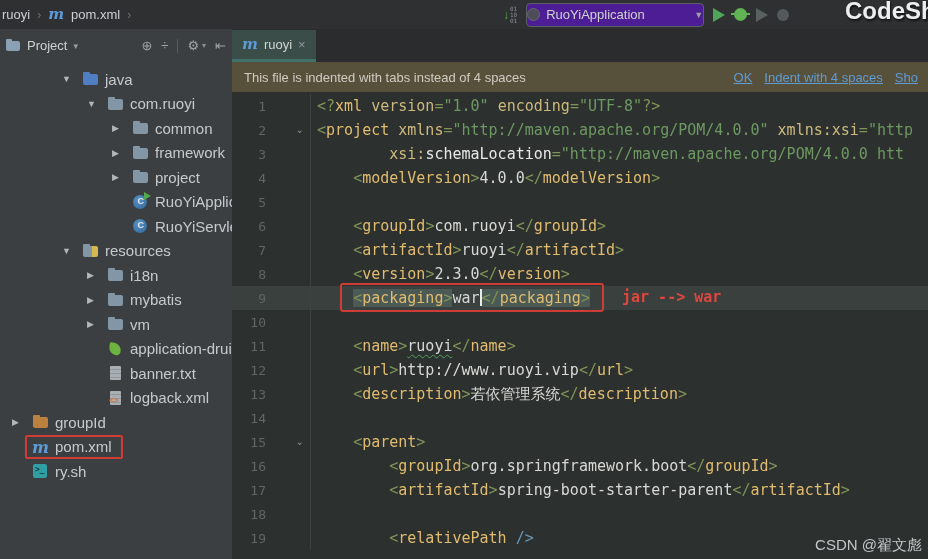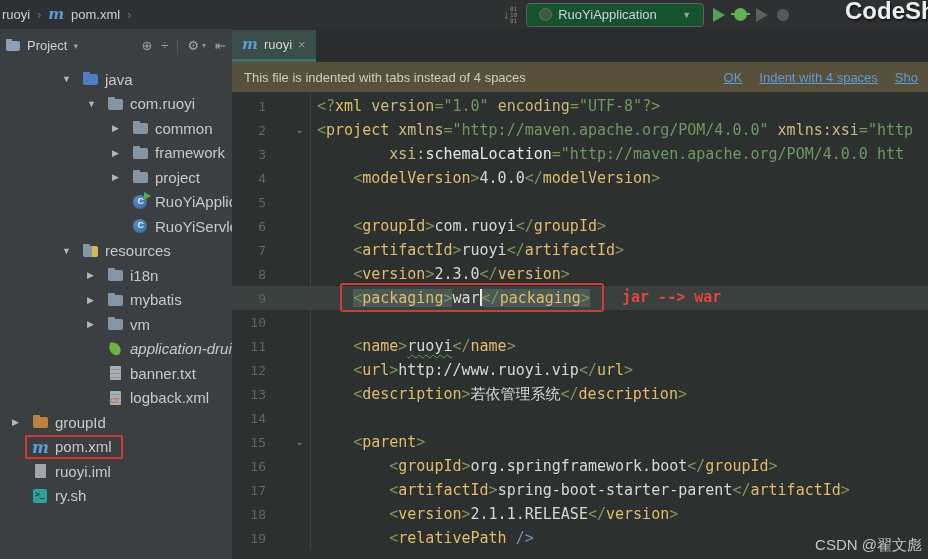--- a/index.html
+++ b/index.html
@@ -10,22 +10,22 @@
   
   .titlebar { position:absolute; left:0; top:0; width:928px; height:29px; background:#2e3032; }
   .crumbs { position:absolute; left:2px; top:0; height:29px; display:flex; align-items:center; gap:7px; }
   .crumb { color:#ccd0d3; font-size:13px; }
   .crumb-sep { color:#6d7274; font-size:12px; }
   .mvn { font-family:"DejaVu Serif", serif; font-style:italic; font-weight:bold; color:#5c9bd8; font-size:15px; line-height:1; }
   .run-cluster { position:absolute; left:503px; top:0; height:29px; display:flex; align-items:center; gap:9px; }
   .vcs-ic { display:flex; align-items:center; gap:1px; }
   .vcs-ic .arr { color:#57a64a; font-size:12px; font-weight:bold; }
   .vcs-ic .digits { color:#8a8f92; font-size:6px; line-height:6px; white-space:pre; font-family:"DejaVu Sans Mono", monospace; }
-  .combo { display:flex; align-items:center; gap:6px; height:24px; padding:0 12px; border:1px solid #5d6062;
-           border-radius:4px; background:#14532d; min-width:178px; }
+  .combo { display:flex; align-items:center; gap:6px; height:24px; padding:0 0; border:1px solid #5d6062;
+           border-radius:4px; background:#4c1d95; min-width:178px; }
   .spring-dot { width:13px; height:13px; border-radius:50%; background:#4e5a4c; border:1px solid #6a7a62; opacity:.8; }
   .combo-label { color:#d0d3d5; font-size:13px; }
   .combo-caret { margin-left:auto; color:#9aa0a3; font-size:9px; }
   .play { width:0; height:0; border-top:7px solid transparent; border-bottom:7px solid transparent; border-left:12px solid #4fa65a; }
   .play.dim { border-left-color:#5a605e; }
   .bug { position:relative; width:13px; height:13px; border-radius:50%;
          background:radial-gradient(circle at 50% 45%, #62b353 60%, #3f7a38 100%); }
   .bug::before { content:""; position:absolute; left:-3px; top:5px; width:19px; height:2px; background:#62b353; }
   .dimdot { width:12px; height:12px; border-radius:50%; background:#54595b; }
   .wm-top { position:absolute; left:845px; top:-3px; color:#eceeef; font-size:24px; font-weight:bold;
@@ -77,21 +77,21 @@
   .icn .shmark { position:absolute; left:3px; top:2px; font-style:normal; color:#0d3a3c; font-size:8px; font-weight:bold;
                  font-family:"DejaVu Sans Mono", monospace; }
   .icn.maven { text-align:center; }
   .icn.maven .mvn { font-size:16px; }
   .tree-redbox { position:absolute; left:25px; top:0; width:98px; height:24px; border:2px solid #d03c34; border-radius:2px; }
 
   
   .editor { position:absolute; left:232px; top:62px; width:696px; height:497px; background:#2c302e; }
   .banner { height:30px; background:#57503a; display:flex; align-items:center; padding:0 10px 0 12px; gap:16px; overflow:hidden; }
   .banner-msg { color:#cfccc2; font-size:13px; white-space:nowrap; }
-  .banner-links { margin-left:auto; display:flex; gap:17px; }
+  .banner-links { margin-left:auto; display:flex; gap:12px; }
   .blink { color:#5f9bd6; font-size:13px; text-decoration:underline; white-space:nowrap; }
   .code-area { position:relative; width:696px; height:467px; overflow:hidden; padding-top:2px; }
   .code-line { display:flex; height:24px; align-items:center; }
   .code-line.active { background:#3a403d; }
   .ln { width:34px; flex:none; text-align:right; color:#5f6664; font-size:13px;
         font-family:"DejaVu Sans Mono", monospace; }
   .fold { width:45px; flex:none; text-align:right; padding-right:6px; color:#8a918e; font-size:10px;
           border-right:1px solid #3e4341; align-self:stretch; line-height:24px; }
   .ct { white-space:pre; tab-size:4; font-family:"DejaVu Sans Mono", monospace; font-size:15px; padding-left:6px; }
   .tk-br { color:#7f9457; } .tk-tag { color:#e2bc6e; } .tk-attr { color:#ccb97e; }
@@ -214,21 +214,21 @@
       <div class="tree-row" style="padding-left: 87px;">
         <span class="arrow">▶</span>
         <span class="icn folder folder-pkg"></span>
         <span class="tree-label">mybatis</span>
       </div>
       <div class="tree-row" style="padding-left: 87px;">
         <span class="arrow">▶</span>
         <span class="icn folder folder-pkg"></span>
         <span class="tree-label">vm</span>
       </div>
-      <div class="tree-row" style="padding-left: 87px; font-style: italic;">
+      <div class="tree-row" style="padding-left: 87px;">
         <span class="arrow"></span>
         <span class="icn spring"></span>
         <span class="tree-label">application-drui</span>
       </div>
       <div class="tree-row" style="padding-left: 87px;">
         <span class="arrow"></span>
         <span class="icn file file-text"></span>
         <span class="tree-label">banner.txt</span>
       </div>
       <div class="tree-row" style="padding-left: 87px;">
@@ -241,25 +241,20 @@
       <div class="tree-row" style="padding-left: 12px;">
         <span class="arrow">▶</span>
         <span class="icn folder folder-target"></span>
         <span class="tree-label">groupId</span>
       </div>
       <div class="tree-row" style="padding-left: 12px;">
         <span class="arrow"></span>
         <span class="icn maven"><span class="mvn">m</span></span>
         <span class="tree-label">pom.xml</span>
         <div class="tree-redbox"></div>
-      </div>
-      <div class="tree-row" style="padding-left: 12px;">
-        <span class="arrow"></span>
-        <span class="icn file file-iml"></span>
-        <span class="tree-label">ruoyi.iml</span>
       </div>
       <div class="tree-row" style="padding-left: 12px;">
         <span class="arrow"></span>
         <span class="icn file file-sh">
           <i class="shmark">&gt;_</i>
         </span>
         <span class="tree-label">ry.sh</span>
       </div>
     </div>
 
@@ -356,21 +351,20 @@
           <span class="ct"><span class="tk-txt">		</span><span class="tk-br">&lt;</span><span class="tk-tag">groupId</span><span class="tk-br">&gt;</span><span class="tk-txt">org.springframework.boot</span><span class="tk-br">&lt;/</span><span class="tk-tag">groupId</span><span class="tk-br">&gt;</span></span>
         </div>
         <div class="code-line">
           <span class="ln">17</span>
           <span class="fold"></span>
           <span class="ct"><span class="tk-txt">		</span><span class="tk-br">&lt;</span><span class="tk-tag">artifactId</span><span class="tk-br">&gt;</span><span class="tk-txt">spring-boot-starter-parent</span><span class="tk-br">&lt;/</span><span class="tk-tag">artifactId</span><span class="tk-br">&gt;</span></span>
         </div>
         <div class="code-line">
           <span class="ln">18</span>
           <span class="fold"></span>
-          <span class="ct"><span class="tk-txt">		</span><span class="tk-br">&lt;</span><span class="tk-tag">version</span><span class="tk-br">&gt;</span><span class="tk-txt">2.1.1.RELEASE</span><span class="tk-br">&lt;/</span><span class="tk-tag">version</span><span class="tk-br">&gt;</span></span>
         </div>
         <div class="code-line">
           <span class="ln">19</span>
           <span class="fold"></span>
           <span class="ct"><span class="tk-txt">		</span><span class="tk-br">&lt;</span><span class="tk-tag">relativePath</span><span class="tk-blu"> /&gt;</span></span>
         </div>
       </div>
   </div>
 
   <span class="wm-bottom">CSDN @翟文彪</span>

